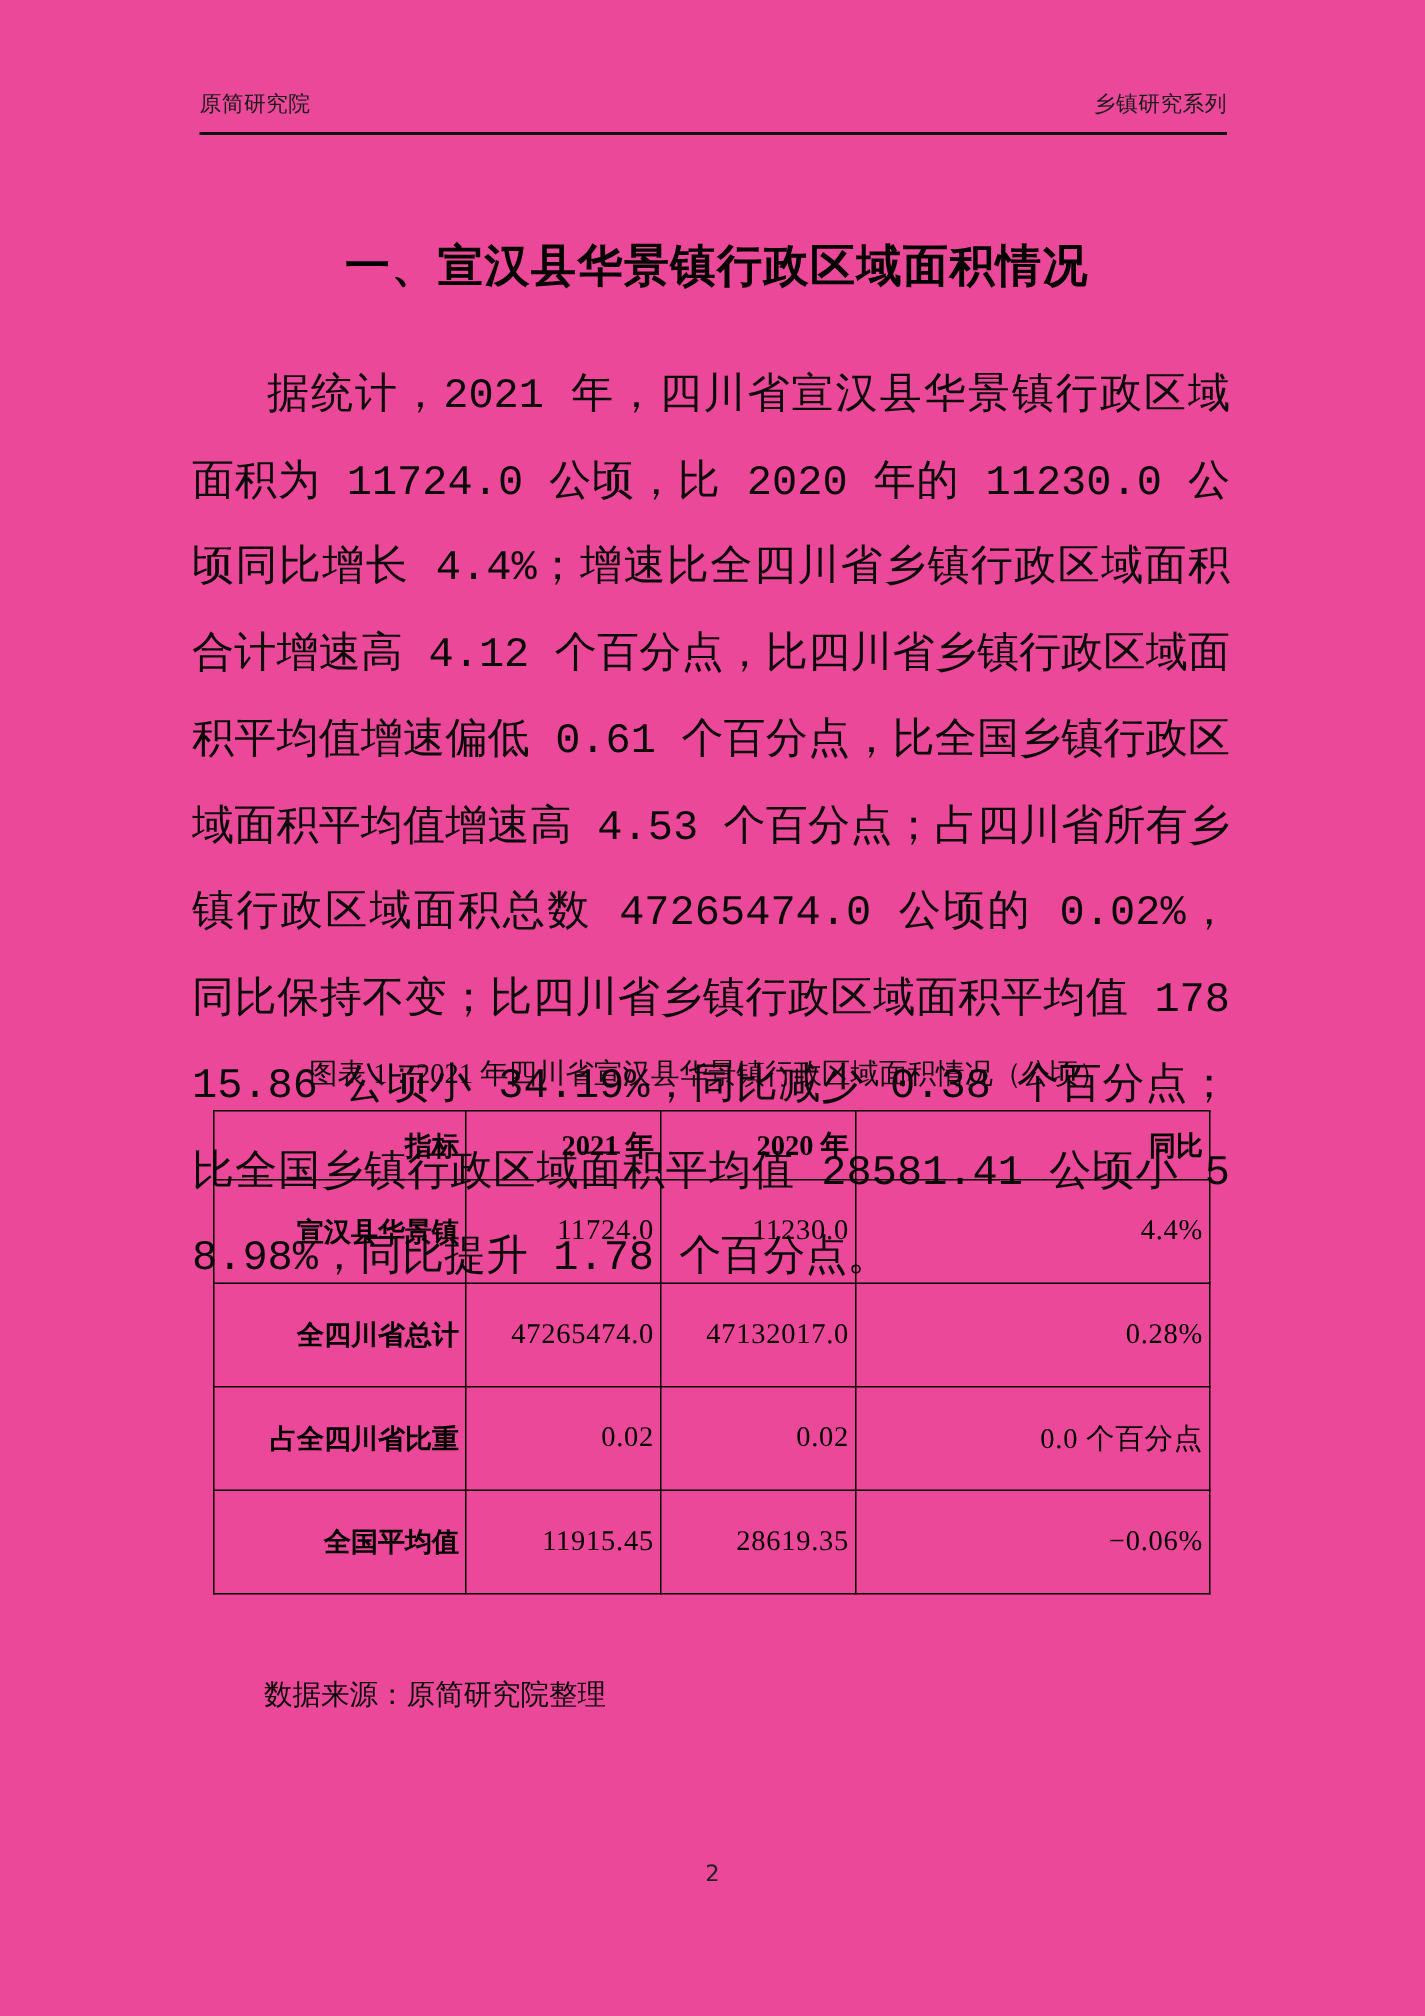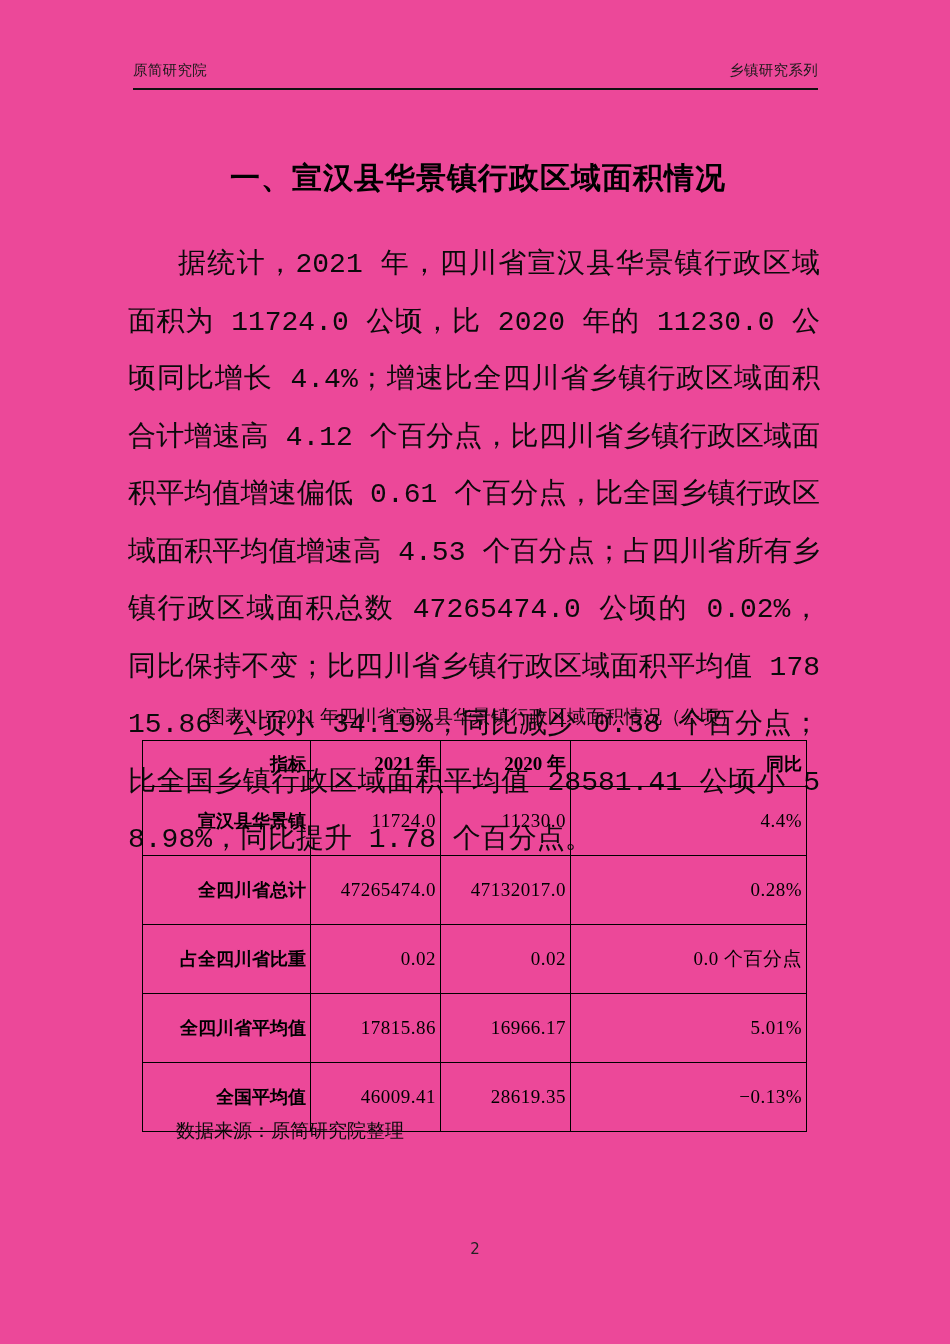--- a/index.html
+++ b/index.html
@@ -196,30 +196,24 @@
         <td class="value">47132017.0</td>
         <td class="value">0.28%</td>
       </tr>
       <tr>
         <td class="label">占全四川省比重</td>
         <td class="value">0.02</td>
         <td class="value">0.02</td>
         <td class="value">0.0 个百分点</td>
       </tr>
       <tr>
-        <td class="label">全四川省平均值</td>
-        <td class="value">17815.86</td>
-        <td class="value">16966.17</td>
-        <td class="value">5.01%</td>
-      </tr>
-      <tr>
         <td class="label">全国平均值</td>
-        <td class="value">46009.41</td>
+        <td class="value">11915.45</td>
         <td class="value">28619.35</td>
-        <td class="value">−0.13%</td>
+        <td class="value">−0.06%</td>
       </tr>
     </tbody>
   </table>
 
   <div class="source-note">数据来源：原简研究院整理</div>
 
   <div class="page-number">2</div>
 
 </div>
 

